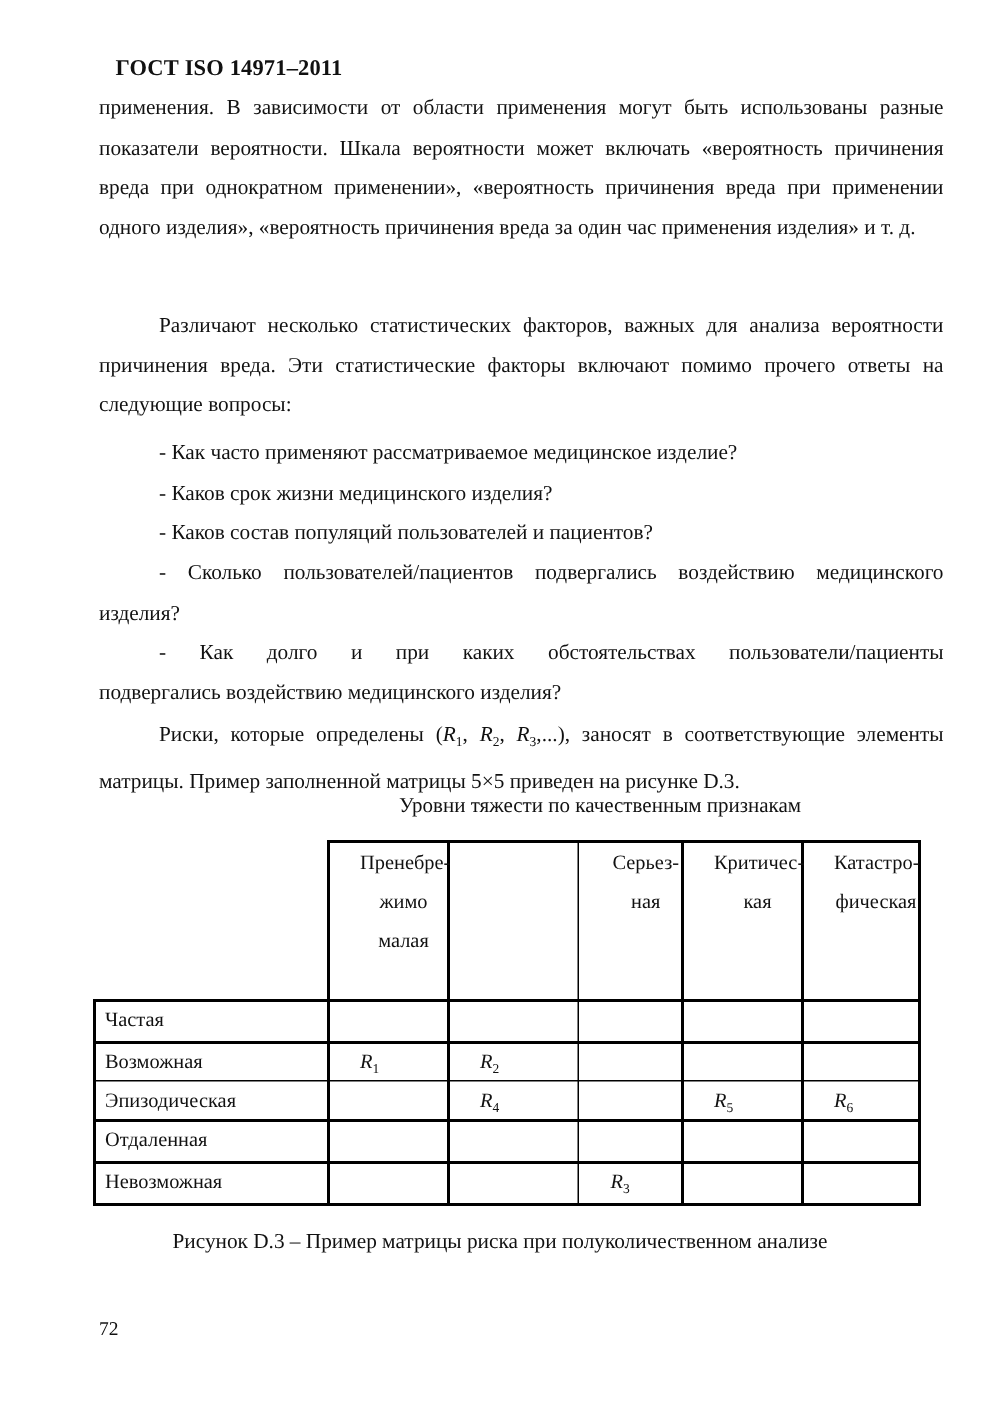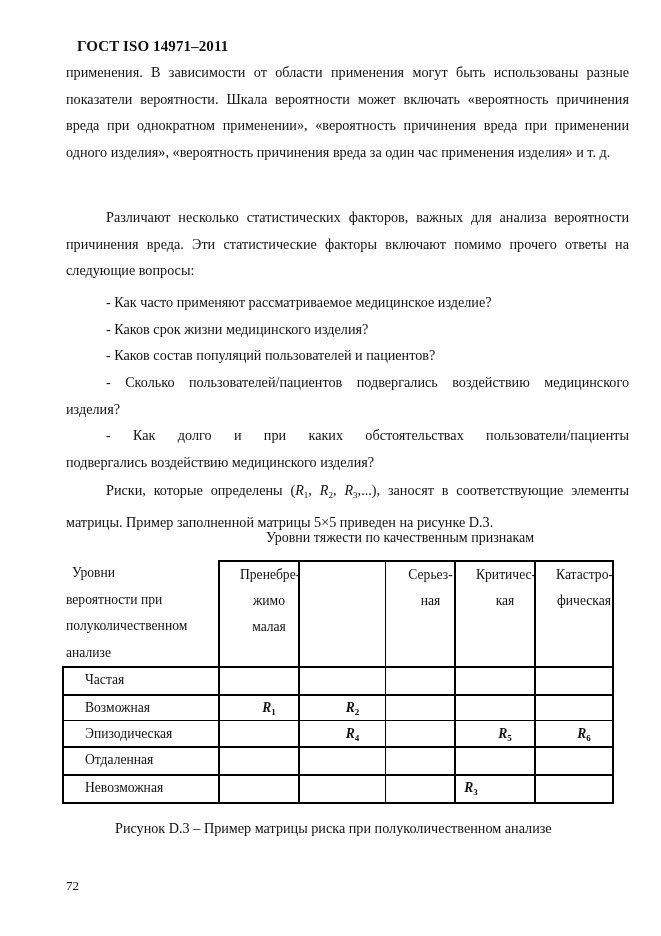--- a/index.html
+++ b/index.html
@@ -34,24 +34,24 @@
     position: absolute; left: 266px; top: 530px;
     font-size: 14px;
   }
   
   .matrix { position: absolute; left: 62px; top: 560px; width: 551px; height: 243px; }
   .cell { position: absolute; box-sizing: border-box; font-size: 13.6px; padding-left: 20px; }
   .hline { position: absolute; background: #000; height: 2px; }
   .vline { position: absolute; background: #000; width: 2px; }
   .thin-h { height: 1px; }
   .col-head { text-align: center; line-height: 26px; padding-top: 0px; }
-  .row-label { padding-left: 21px; line-height: 26px; }
+  .row-label { padding-left: 6px; line-height: 26px; }
   .prob-head { position: absolute; left: 4px; top: 0px; width: 150px; font-size: 13.6px; line-height: 26.5px; }
   .prob-head .l1 { padding-left: 6px; }
-  .risk { text-align: center; line-height: 26px; font-style: italic; font-weight: bold; }
+  .risk { text-align: left; line-height: 26px; font-style: italic; }
   .caption {
     position: absolute; left: 115px; top: 820px;
     font-size: 14.2px;
   }
   .page-number { position: absolute; left: 66px; top: 878px; font-size: 13px; }
 </style>
 </head>
 <body>
 
 <div class="page-header">ГОСТ ISO 14971–2011</div>
@@ -66,26 +66,20 @@
 <div class="q q5" style="text-indent:0;">
   <span class="first" style="padding-left:40px;">- Как долго и при каких обстоятельствах пользователи/пациенты</span>
   <span>подвергались воздействию медицинского изделия?</span>
 </div>
 
 <div class="para indent p3"><span>Риски, которые определены (</span><i>R</i><sub>1</sub><span>, </span><i>R</i><sub>2</sub><span>, </span><i>R</i><sub>3</sub><span>,...), заносят в соответствующие элементы матрицы. Пример заполненной матрицы 5×5 приведен на рисунке D.3.</span></div>
 
 <div class="sev-title">Уровни тяжести по качественным признакам</div>
 
 <div class="matrix" id="matrix">
-  <div class="prob-head">
-    <div class="l1">Уровни</div>
-    <div>вероятности при</div>
-    <div>полуколичественном</div>
-    <div>анализе</div>
-  </div>
 <div class="hline" style="left: 156px; top: 0px; width: 396px;"></div>
     <div class="hline" style="left: 0px; top: 106px; width: 552px;"></div>
     <div class="hline" style="left: 0px; top: 134px; width: 552px;"></div>
     <div class="hline thin-h" style="left: 0px; top: 160px; width: 552px;"></div>
     <div class="hline" style="left: 0px; top: 186px; width: 552px;"></div>
     <div class="hline" style="left: 0px; top: 214px; width: 552px;"></div>
     <div class="hline" style="left: 0px; top: 242px; width: 552px;"></div>
     <div class="vline" style="left: 0px; top: 106px; height: 138px;"></div>
     <div class="vline" style="left: 156px; top: 0px; height: 244px; width: 2px;"></div>
     <div class="vline" style="left: 236px; top: 0px; height: 244px; width: 2px;"></div>
@@ -113,17 +107,17 @@
     <div class="cell row-label" style="left: 2px; top: 107px; width: 152px; height: 28px;">Частая</div>
     <div class="cell row-label" style="left: 2px; top: 161px; width: 152px; height: 26px;">Эпизодическая</div>
     <div class="cell row-label" style="left: 2px; top: 135px; width: 152px; height: 26px;">Возможная</div>
     <div class="cell row-label" style="left: 2px; top: 187px; width: 152px; height: 40px;">Отдаленная</div>
     <div class="cell row-label" style="left: 2px; top: 215px; width: 152px; height: 28px;">Невозможная</div>
     <div class="cell risk" style="left: 158px; top: 135px; width: 78px; height: 26px;"><span>R</span><sub>1</sub></div>
     <div class="cell risk" style="left: 238px; top: 135px; width: 85px; height: 26px;"><span>R</span><sub>2</sub></div>
     <div class="cell risk" style="left: 238px; top: 161px; width: 85px; height: 26px;"><span>R</span><sub>4</sub></div>
     <div class="cell risk" style="left: 394px; top: 161px; width: 78px; height: 26px;"><span>R</span><sub>5</sub></div>
     <div class="cell risk" style="left: 474px; top: 161px; width: 76px; height: 26px;"><span>R</span><sub>6</sub></div>
-    <div class="cell risk" style="left: 325px; top: 215px; width: 86px; height: 28px; margin-left: 31px;"><span>R</span><sub>3</sub></div>
+    <div class="cell risk" style="left: 325px; top: 215px; width: 86px; height: 28px;"><span>R</span><sub>3</sub></div>
   </div>
 
 <div class="caption">Рисунок D.3 – Пример матрицы риска при полуколичественном анализе</div>
 <div class="page-number">72</div>
 
 </body></html>

